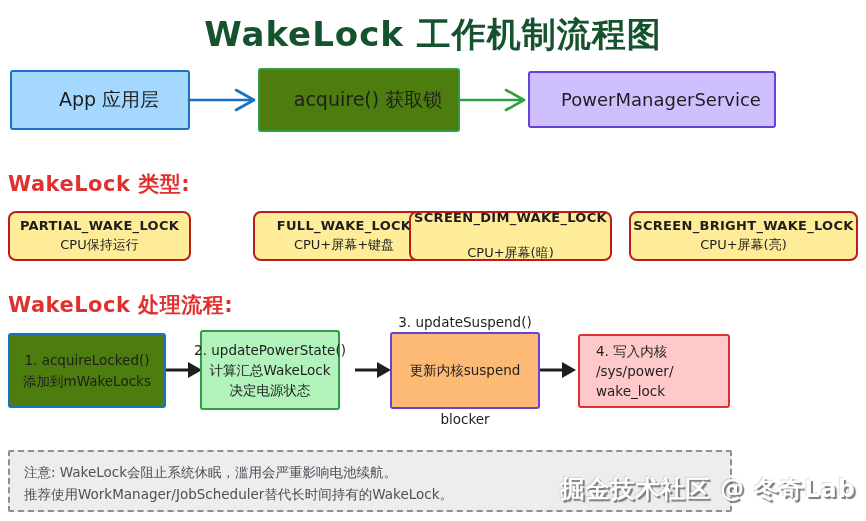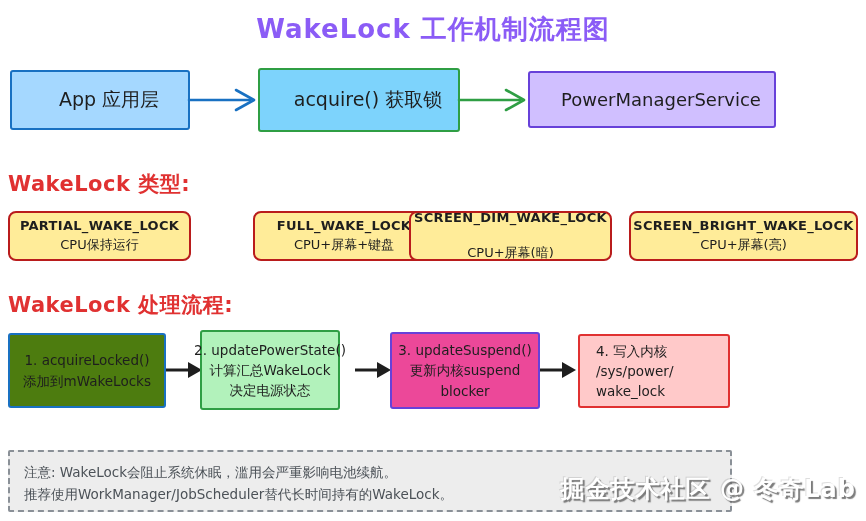--- a/index.html
+++ b/index.html
@@ -13,39 +13,39 @@
     background: #ffffff;
     overflow: hidden;
   }
 
   .title {
     position: absolute;
     top: 12px;
     left: 0;
     width: 100%;
     text-align: center;
-    font-size: 26px;
+    font-size: 34px;
     font-weight: bold;
     letter-spacing: 1px;
-    color: #8b5cf6;
+    color: #14532d;
   }
 
   .node {
     position: absolute;
     border: 2px solid;
     border-radius: 3px;
     display: flex;
     align-items: center;
     justify-content: center;
     text-align: center;
     font-size: 19px;
     padding-left: 18px;
   }
   .node.blue   { background: #a5d8ff; border-color: #1971c2; }
-  .node.green  { background: #7dd3fc; border-color: #2f9e44; }
+  .node.green  { background: #4d7c0f; border-color: #2f9e44; }
   .node.purple { background: #d0bfff; border-color: #6741d9; }
 
   .section-heading {
     position: absolute;
     left: 8px;
     font-size: 21px;
     font-weight: bold;
     color: #e03131;
     letter-spacing: 0.5px;
   }
@@ -74,21 +74,21 @@
     display: flex;
     flex-direction: column;
     align-items: center;
     justify-content: center;
     text-align: center;
     font-size: 13.5px;
     line-height: 1.5;
   }
   .step-card.blue   { background: #4d7c0f; border-color: #1971c2; }
   .step-card.green  { background: #b2f2bb; border-color: #2f9e44; }
-  .step-card.purple { background: #ec4899; border-color: #6741d9; }
+  .step-card.purple { background: #fdba74; border-color: #6741d9; gap: 28px; }
   .step-card.red    { background: #ffc9c9; border-color: #e03131; align-items: flex-start; padding-left: 16px; text-align: left; }
   .step-card .sline { white-space: nowrap; }
 
   .arrow { position: absolute; }
 
   .note-box {
     position: absolute;
     left: 8px;
     top: 450px;
     width: 724px;

